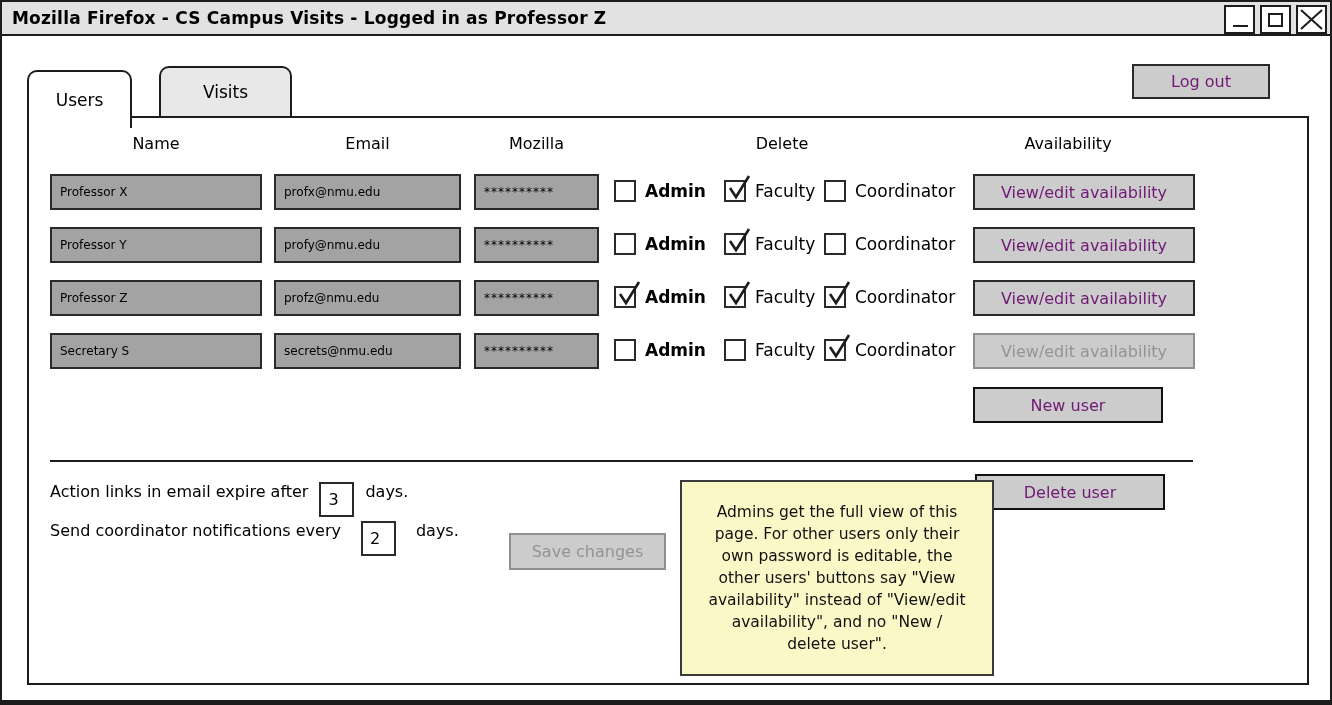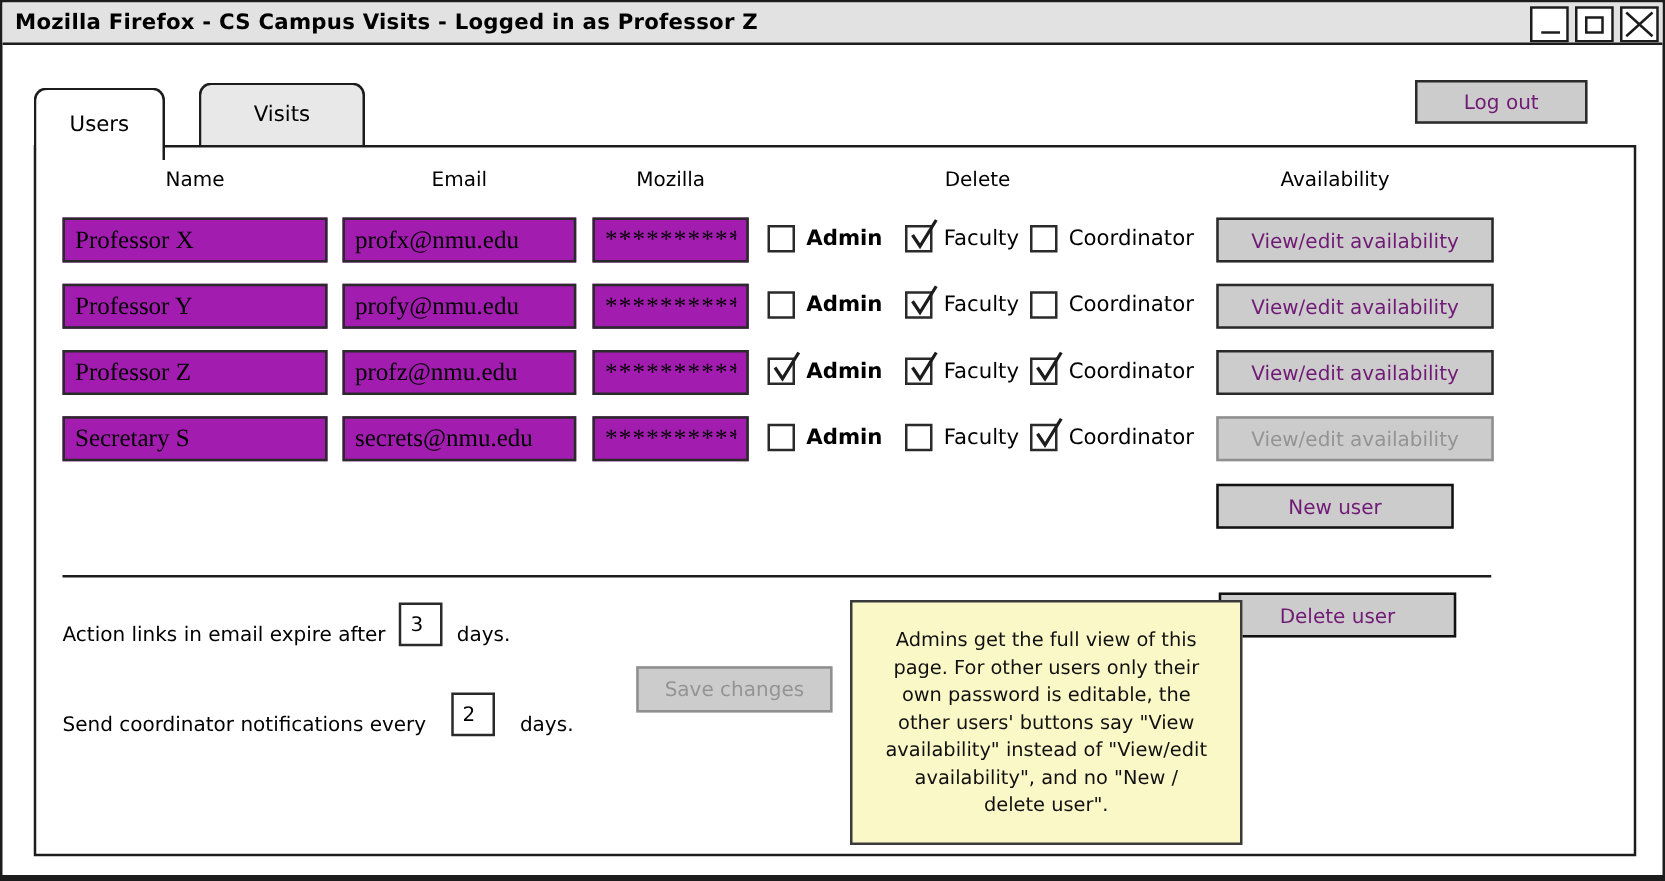--- a/index.html
+++ b/index.html
@@ -52,40 +52,40 @@
     background:#fff;border:2px solid var(--ink);z-index:2;
   }
   .col-head{position:absolute;top:16px;height:22px;font-size:16px;color:#000;text-align:center;}
   .h-name{left:21px;width:212px;}
   .h-email{left:245px;width:187px;}
   .h-password{left:445px;width:125px;}
   .h-roles{left:585px;width:336px;}
   .h-availability{left:944px;width:190px;}
   .row{position:absolute;left:0;height:36px;width:100%;}
   .ti{
-    position:absolute;height:36px;border:2px solid #2a2a2a;background:#a21caf;
-    font-size:20px;padding:0 8px;color:#000;outline:none;font-family:Liberation Serif, serif;
+    position:absolute;height:36px;border:2px solid #2a2a2a;background:#a3a3a3;
+    font-size:12px;padding:0 8px;color:#000;outline:none;
   }
   .ti-name{left:21px;width:212px;}
   .ti-email{left:245px;width:187px;}
   .ti-password{left:445px;width:125px;letter-spacing:1px;}
   .cb{position:absolute;top:6px;display:flex;align-items:center;gap:9px;cursor:pointer;}
   .cb-admin{left:585px;font-weight:bold;}
   .cb-faculty{left:695px;}
   .cb-coordinator{left:795px;}
   .cb .box{position:relative;width:22px;height:22px;border:2px solid #2a2a2a;background:#fff;flex:none;}
   .cb .tick{display:none;position:absolute;left:-1px;top:-7px;width:27px;height:27px;overflow:visible;}
   .cb.checked .tick{display:block;}
   .cb .cbl{font-size:17px;color:#000;}
   .avail-btn{position:absolute;left:944px;top:0;width:222px;height:36px;}
   .newuser{position:absolute;left:944px;top:269px;width:190px;height:36px;border-color:#111;}
   .divider{position:absolute;left:21px;top:342px;width:1143px;border-top:2px solid var(--ink);}
-  .setting{position:absolute;left:21px;display:flex;align-items:flex-end;gap:11px;font-size:16px;color:#000;}
+  .setting{position:absolute;left:21px;display:flex;align-items:flex-start;gap:11px;font-size:16px;color:#000;}
   .setting-1{top:364px;height:35px;}
-  .setting-2{top:436px;height:35px;gap:20px;}
+  .setting-2{top:403px;height:35px;gap:20px;}
   .num-input{
     width:35px;height:35px;border:2px solid #2a2a2a;font-size:16px;
     text-align:left;padding-left:7px;outline:none;background:#fff;
   }
   .savechanges{position:absolute;left:480px;top:415px;width:157px;height:37px;}
   .deleteuser{position:absolute;left:946px;top:356px;width:190px;height:36px;z-index:4;border-color:#111;}
   .note{
     position:absolute;left:651px;top:362px;width:314px;height:196px;z-index:5;
     background:var(--note-bg);border:2px solid #3a3a3a;
     display:flex;align-items:center;justify-content:center;

